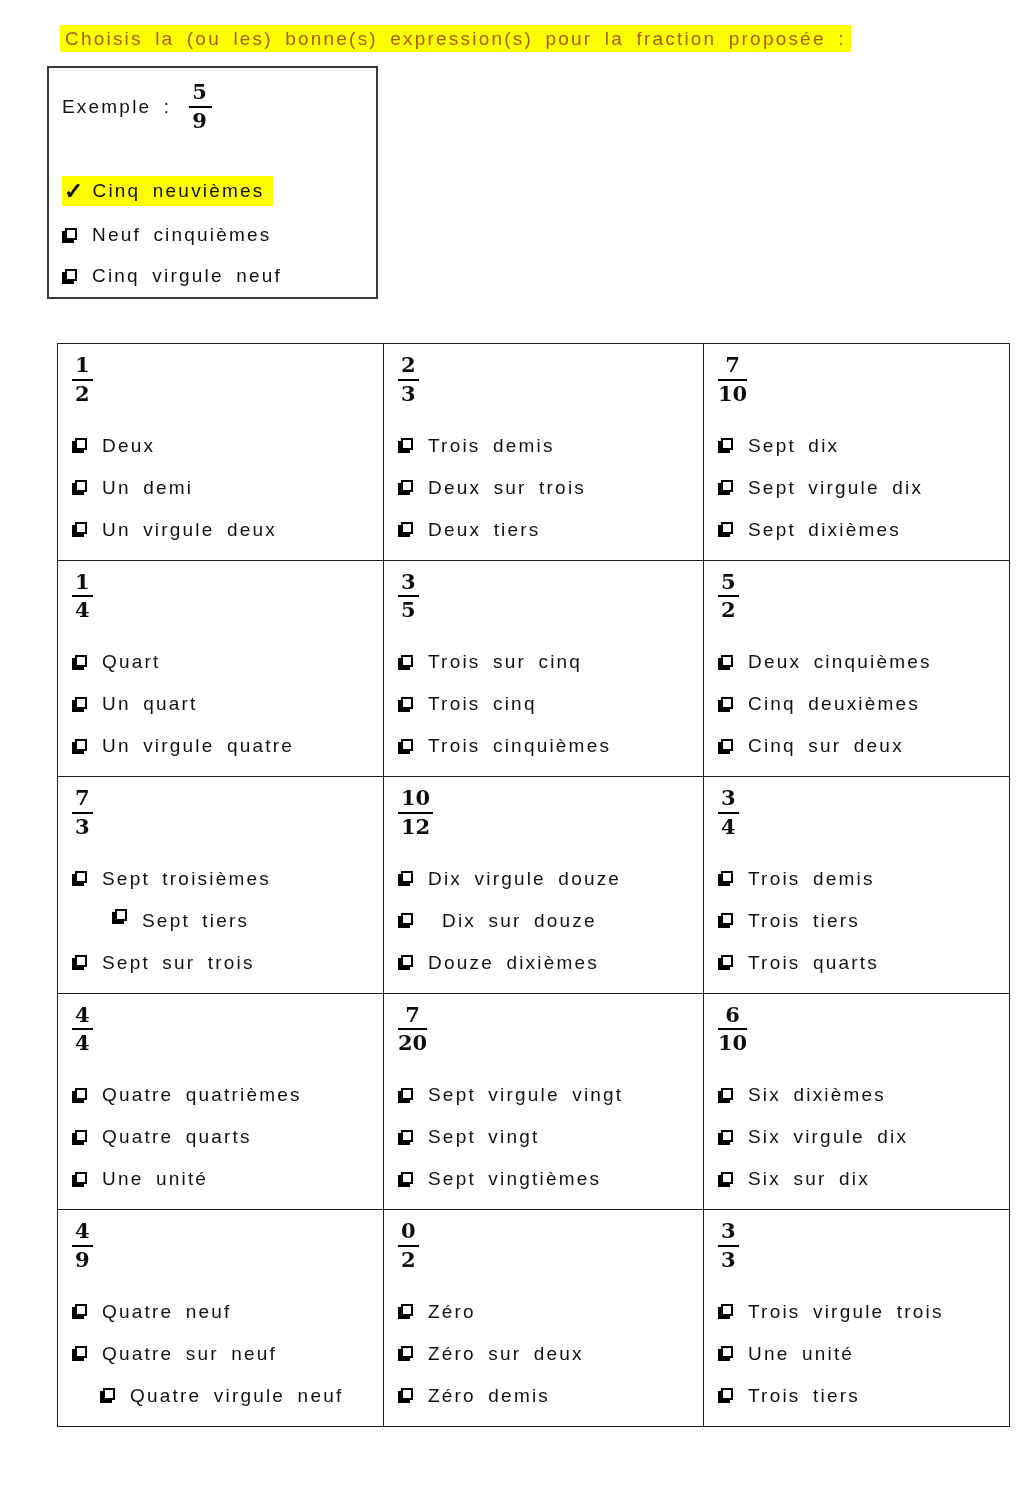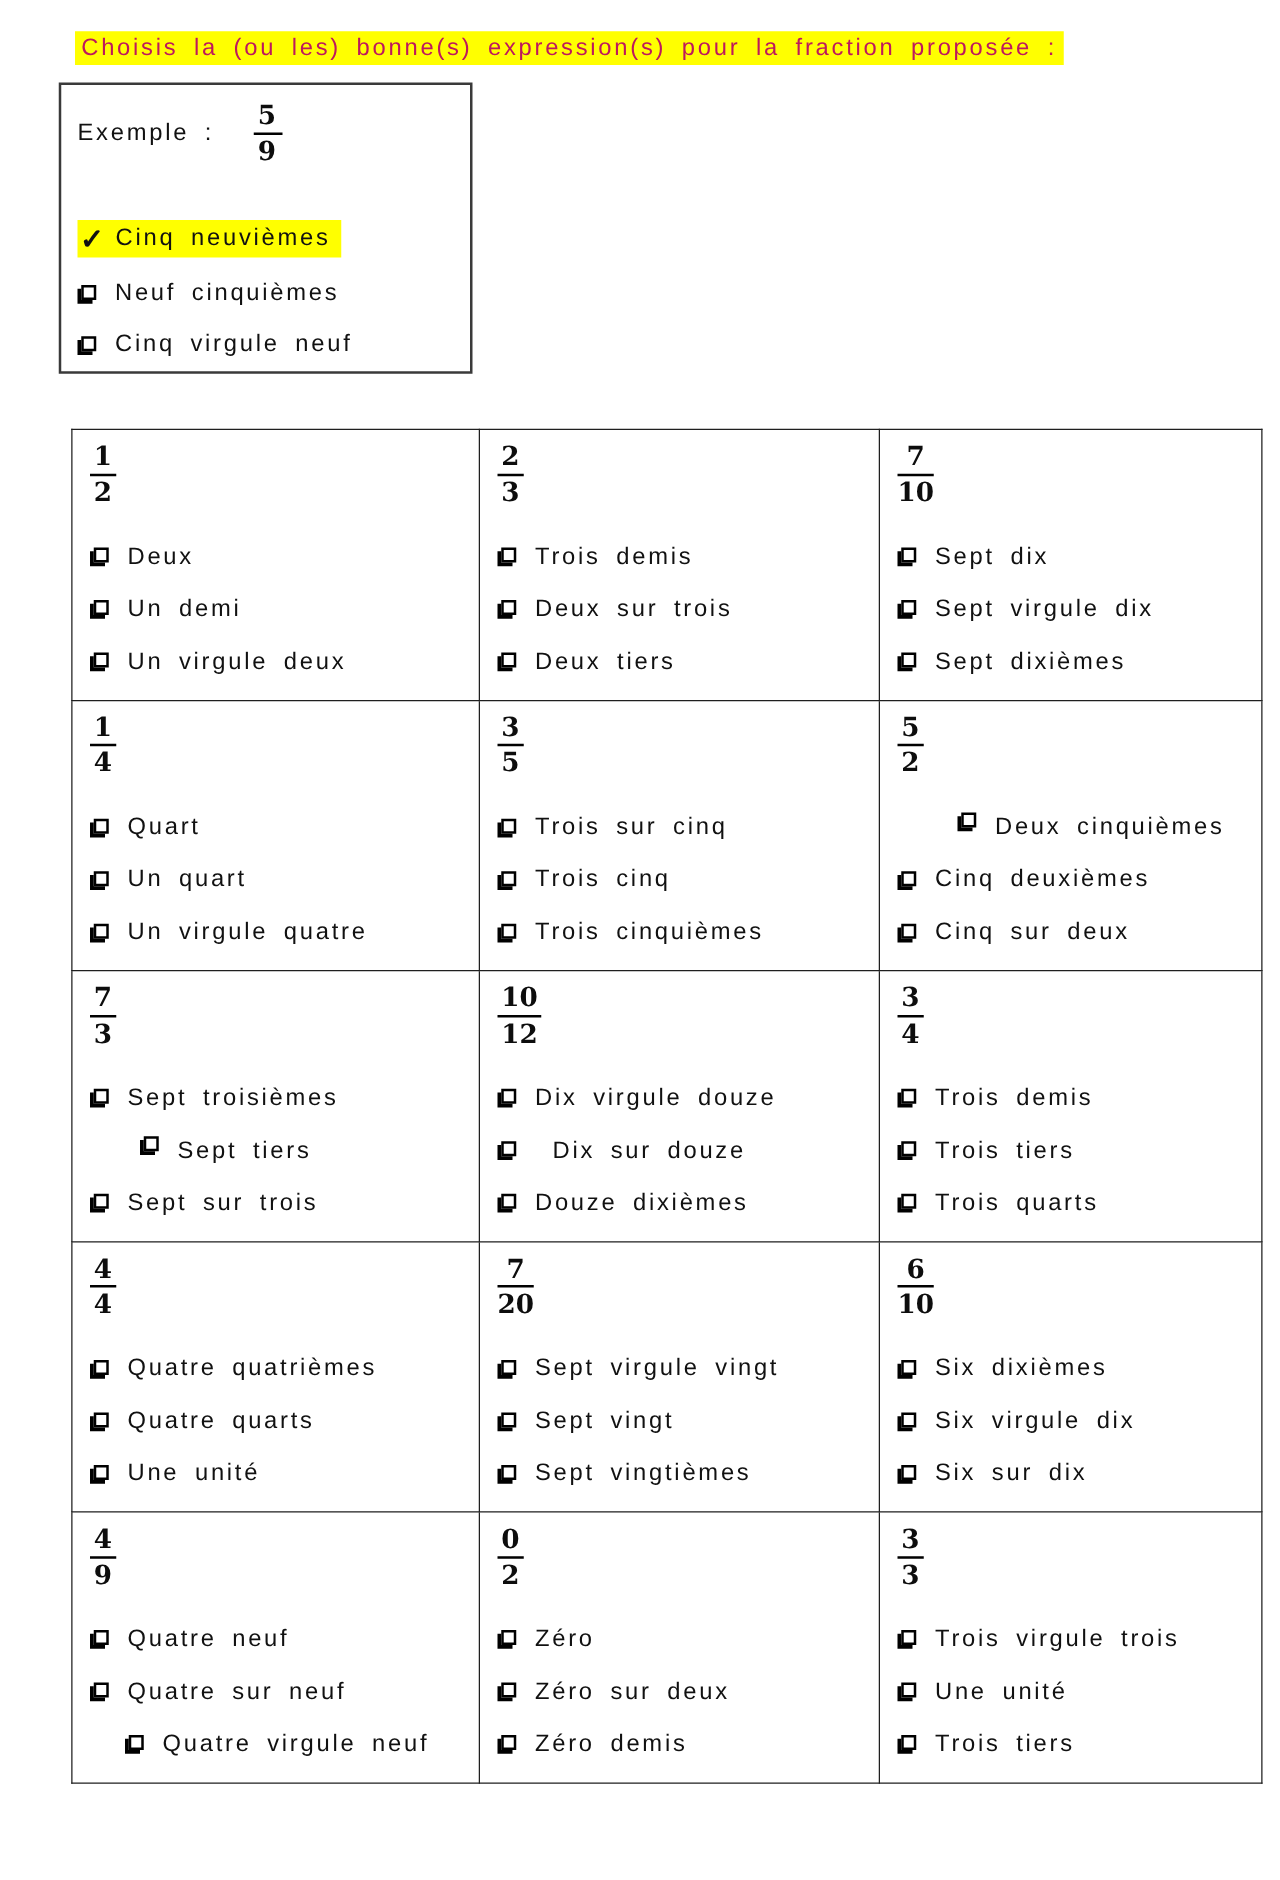--- a/index.html
+++ b/index.html
@@ -19,31 +19,31 @@
     color:#2F5496;
     letter-spacing:0.5px;
   }
   .instruction { margin:28px 0 0 60px; }
   .hl {
     background:#FFFF00;
     padding:3px 5px;
     font-size:19px;
     letter-spacing:2.2px;
     word-spacing:5px;
-    color:#be185d;
+    color:#a16207;
   }
   
   .example-box {
     margin:16px 0 0 47px;
     width:331px; height:233px;
     border:2px solid #3a3a3a;
     padding:8px 13px;
   }
   .example-line {
-    display:flex; align-items:center; gap:32px;
+    display:flex; align-items:center; gap:18px;
     font-size:19px; letter-spacing:2.2px; word-spacing:5px;
     min-height:62px;
   }
   .frac {
     display:inline-block;
     text-align:center;
     font-family:"DejaVu Serif", serif;
     font-weight:700;
     font-size:21px;
     line-height:1.18;
@@ -237,21 +237,21 @@
               </div>
               <div class="opt">
                 <span style="display: inline-flex; align-items: center;">
                   <span class="cb"></span>
                   <span>Trois cinquièmes</span>
                 </span>
               </div>
             </div></td>
           <td><div class="frac"><span class="num">5</span><span class="den">2</span></div><div class="opts">
               <div class="opt">
-                <span style="display: inline-flex; align-items: flex-start; margin-left: 48px;">
+                <span style="display: inline-flex; align-items: center;">
                   <span class="cb"></span>
                   <span>Deux cinquièmes</span>
                 </span>
               </div>
               <div class="opt">
                 <span style="display: inline-flex; align-items: center;">
                   <span class="cb"></span>
                   <span>Cinq deuxièmes</span>
                 </span>
               </div>

